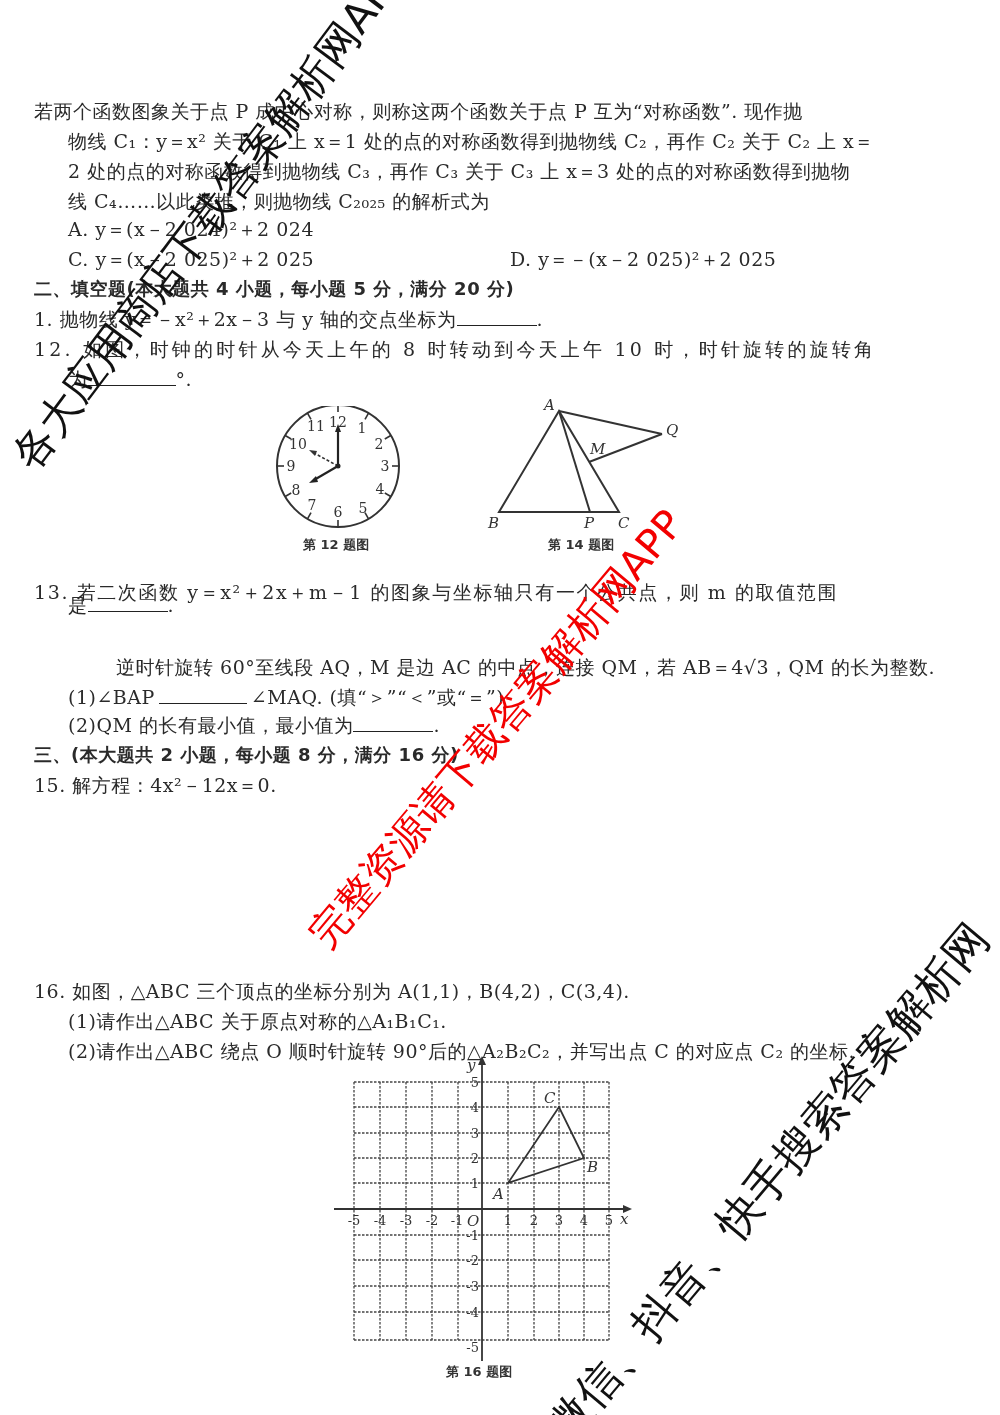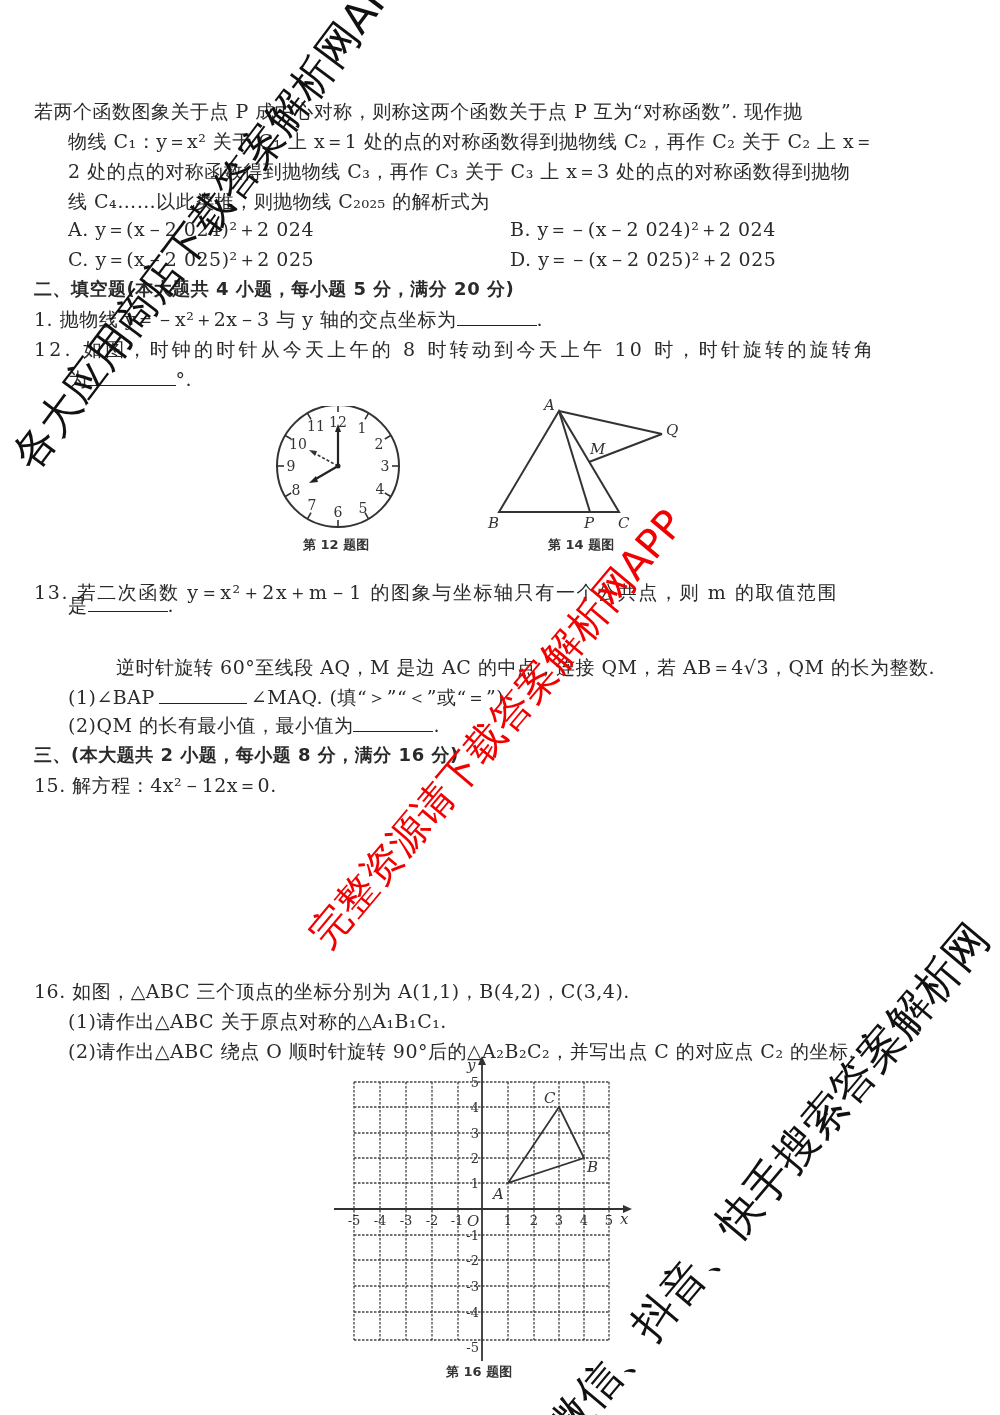--- a/index.html
+++ b/index.html
@@ -21,21 +21,20 @@
 </head>
 <body>
 
 <div class="page">
 
   <div class="line" style="left:34px;top:82px;">若两个函数图象关于点 P 成中心对称，则称这两个函数关于点 P 互为“对称函数”. 现作抛</div>
   <div class="line" style="left:68px;top:112px;">物线 C₁：y＝x² 关于 C₁ 上 x＝1 处的点的对称函数得到抛物线 C₂，再作 C₂ 关于 C₂ 上 x＝</div>
   <div class="line" style="left:68px;top:142px;">2 处的点的对称函数得到抛物线 C₃，再作 C₃ 关于 C₃ 上 x＝3 处的点的对称函数得到抛物</div>
   <div class="line" style="left:68px;top:172px;">线 C₄……以此类推，则抛物线 C₂₀₂₅ 的解析式为</div>
   <div class="line" style="left:68px;top:200px;">A. y＝(x－2 024)²＋2 024</div>
-  <div class="line" style="left:510px;top:200px;">B. y＝－(x－2 024)²＋2 024</div>
   <div class="line" style="left:68px;top:230px;">C. y＝(x－2 025)²＋2 025</div>
   <div class="line" style="left:510px;top:230px;">D. y＝－(x－2 025)²＋2 025</div>
 
   <div class="line sec" style="left:34px;top:260px;">二、填空题(本大题共 4 小题，每小题 5 分，满分 20 分)</div>
 
   <div class="line" style="left:34px;top:290px;">
     <span>1. 抛物线 y＝－x²＋2x－3 与 y 轴的交点坐标为</span><span class="blank" style="width:80px;"></span><span>.</span>
   </div>
 
   <div class="line" style="left:34px;top:320px;letter-spacing:3.2px;">12. 如图，时钟的时针从今天上午的 8 时转动到今天上午 10 时，时针旋转的旋转角</div>

